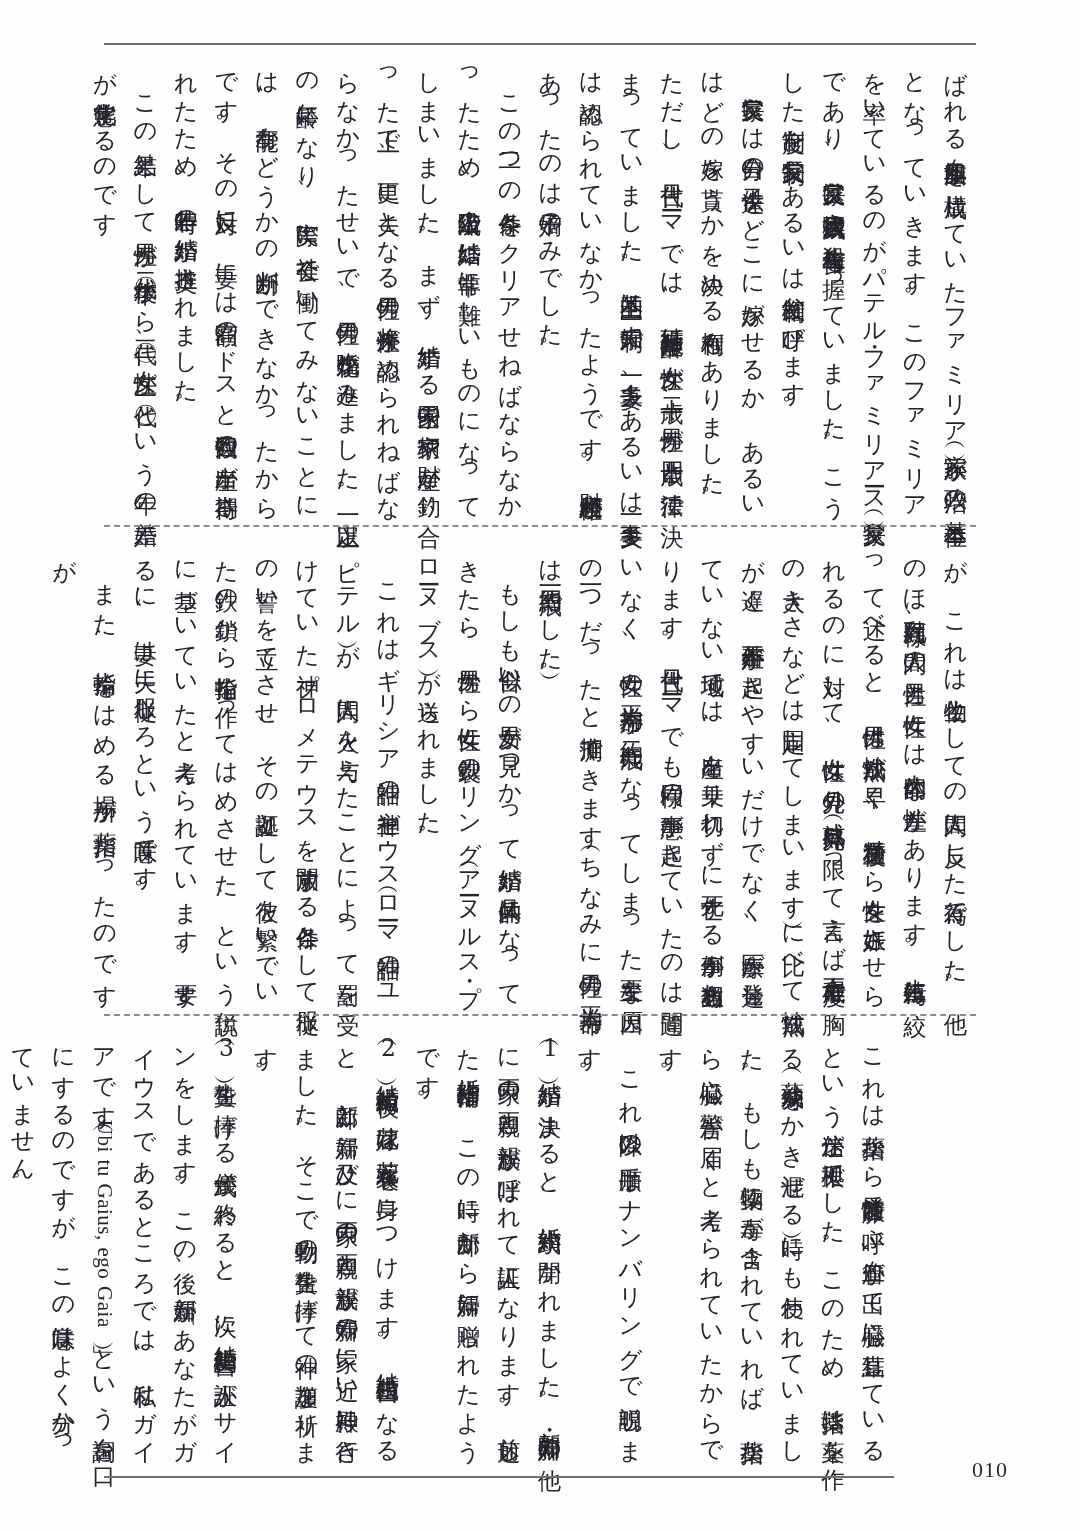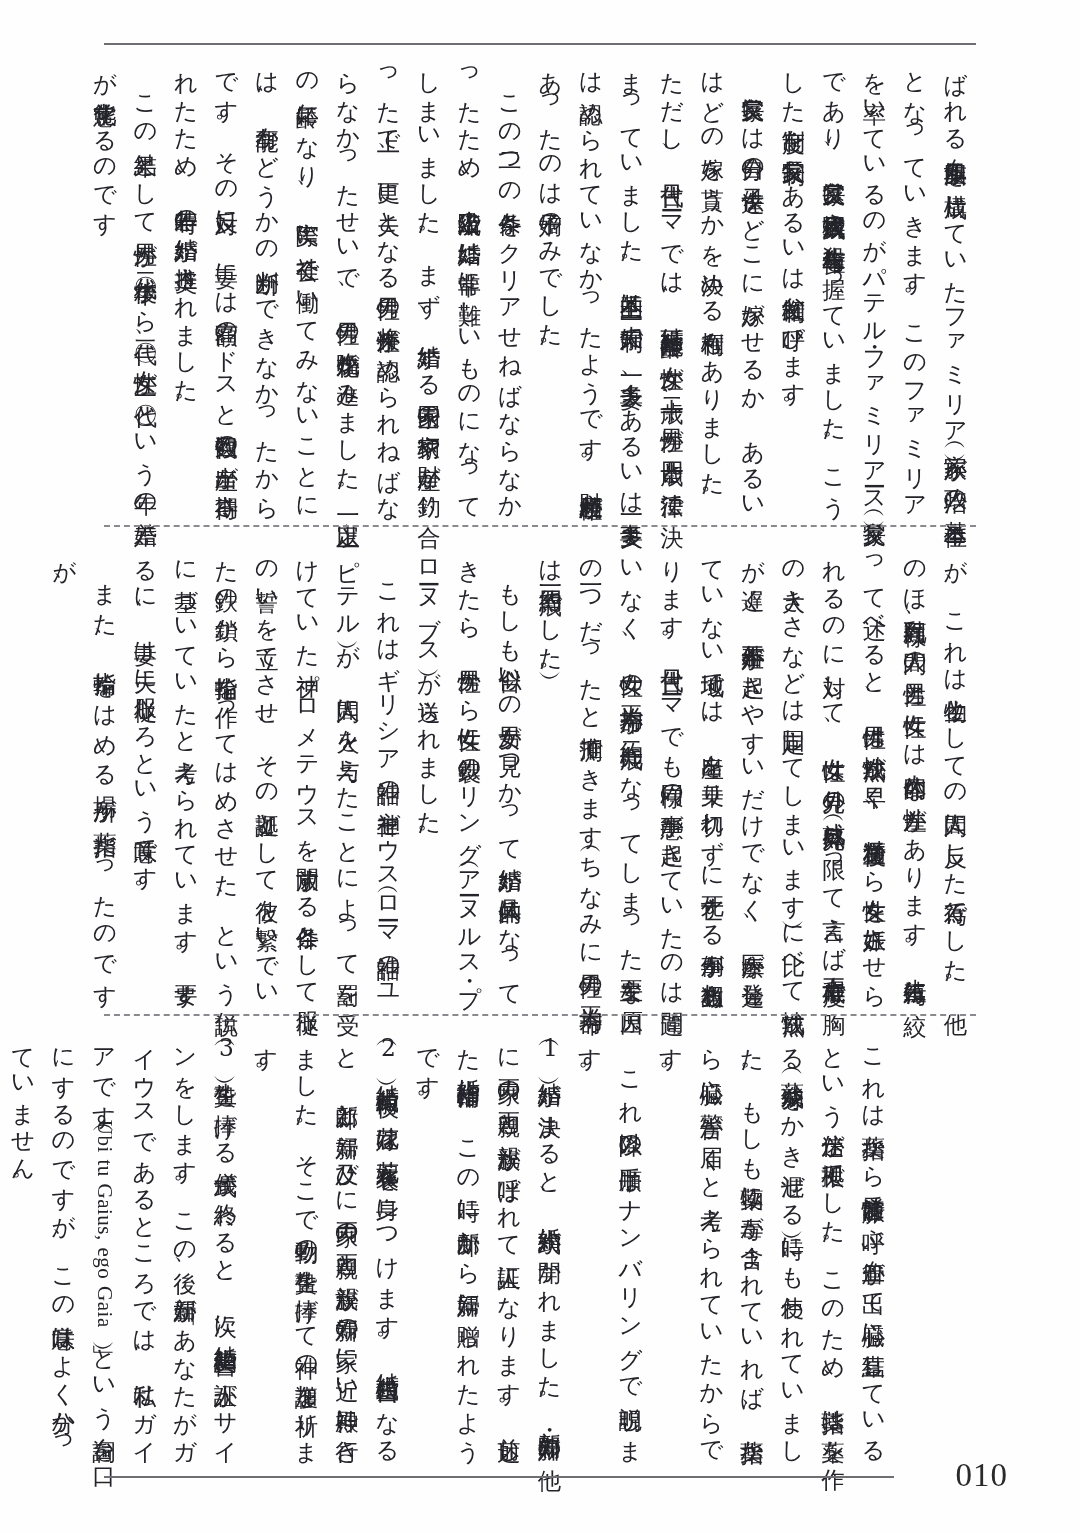--- a/index.html
+++ b/index.html
@@ -47,21 +47,21 @@
     width: 790px;
     height: 0;
     border-top: 2px solid #6f6f73;
   }
 
   .folio {
     position: absolute;
     right: 72px;
     top: 1457px;
     font-family: "Liberation Serif", "DejaVu Serif", serif;
-    font-size: 33px;
+    font-size: 22px;
     letter-spacing: 1px;
     color: #2a2a2a;
     margin-left: 12px;
   }
 
   
   .vblock {
     position: absolute;
     writing-mode: vertical-rl;
     -webkit-writing-mode: vertical-rl;

